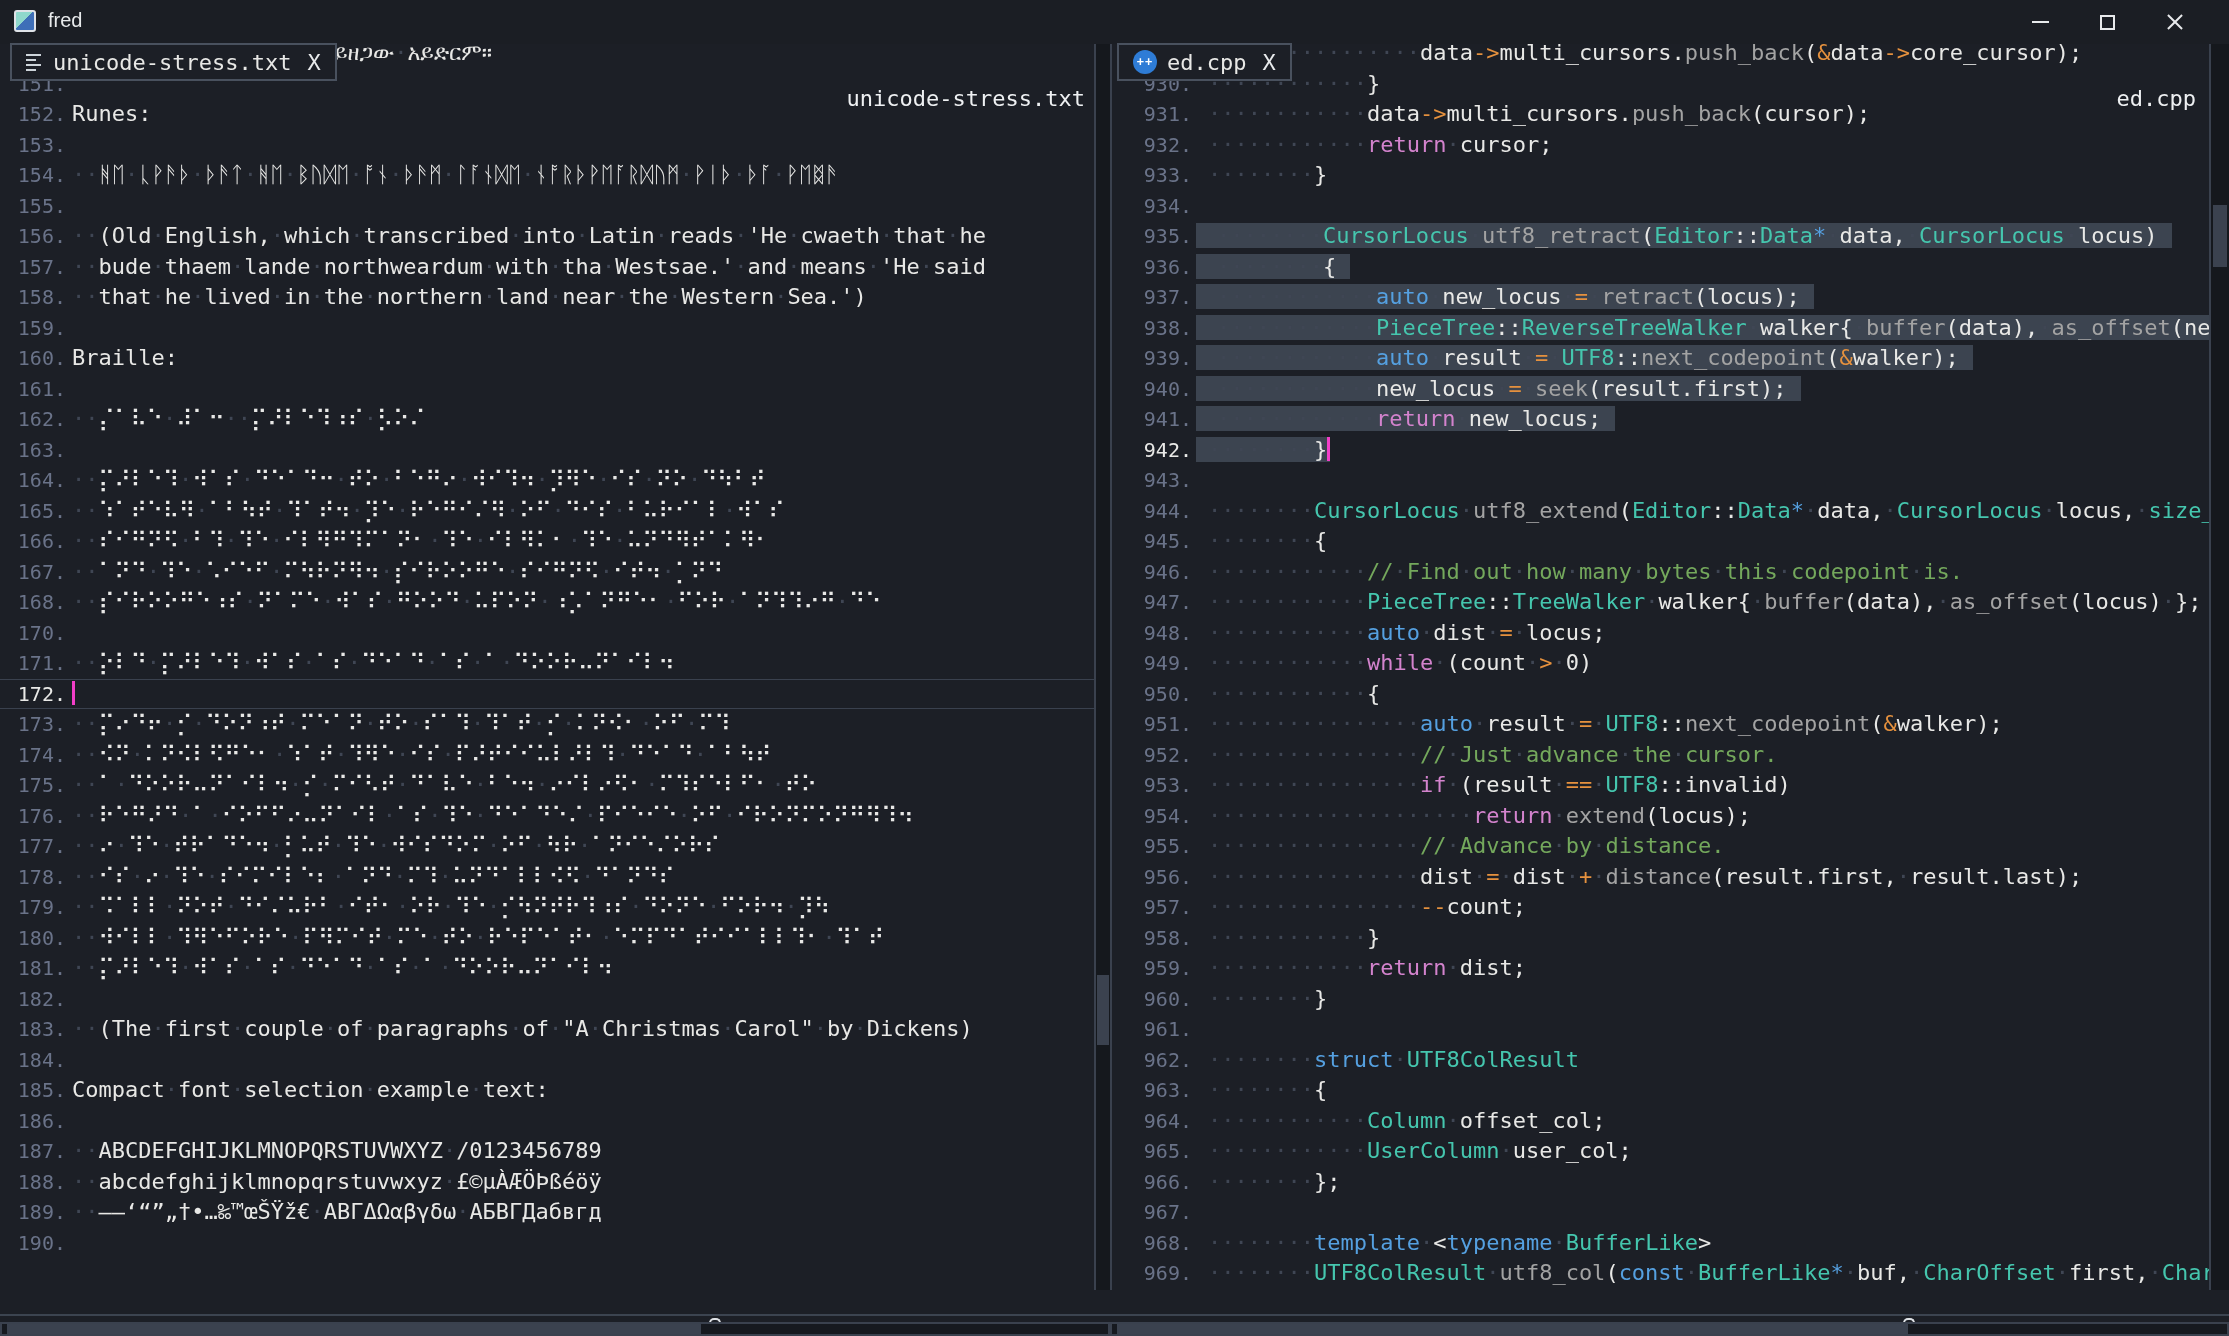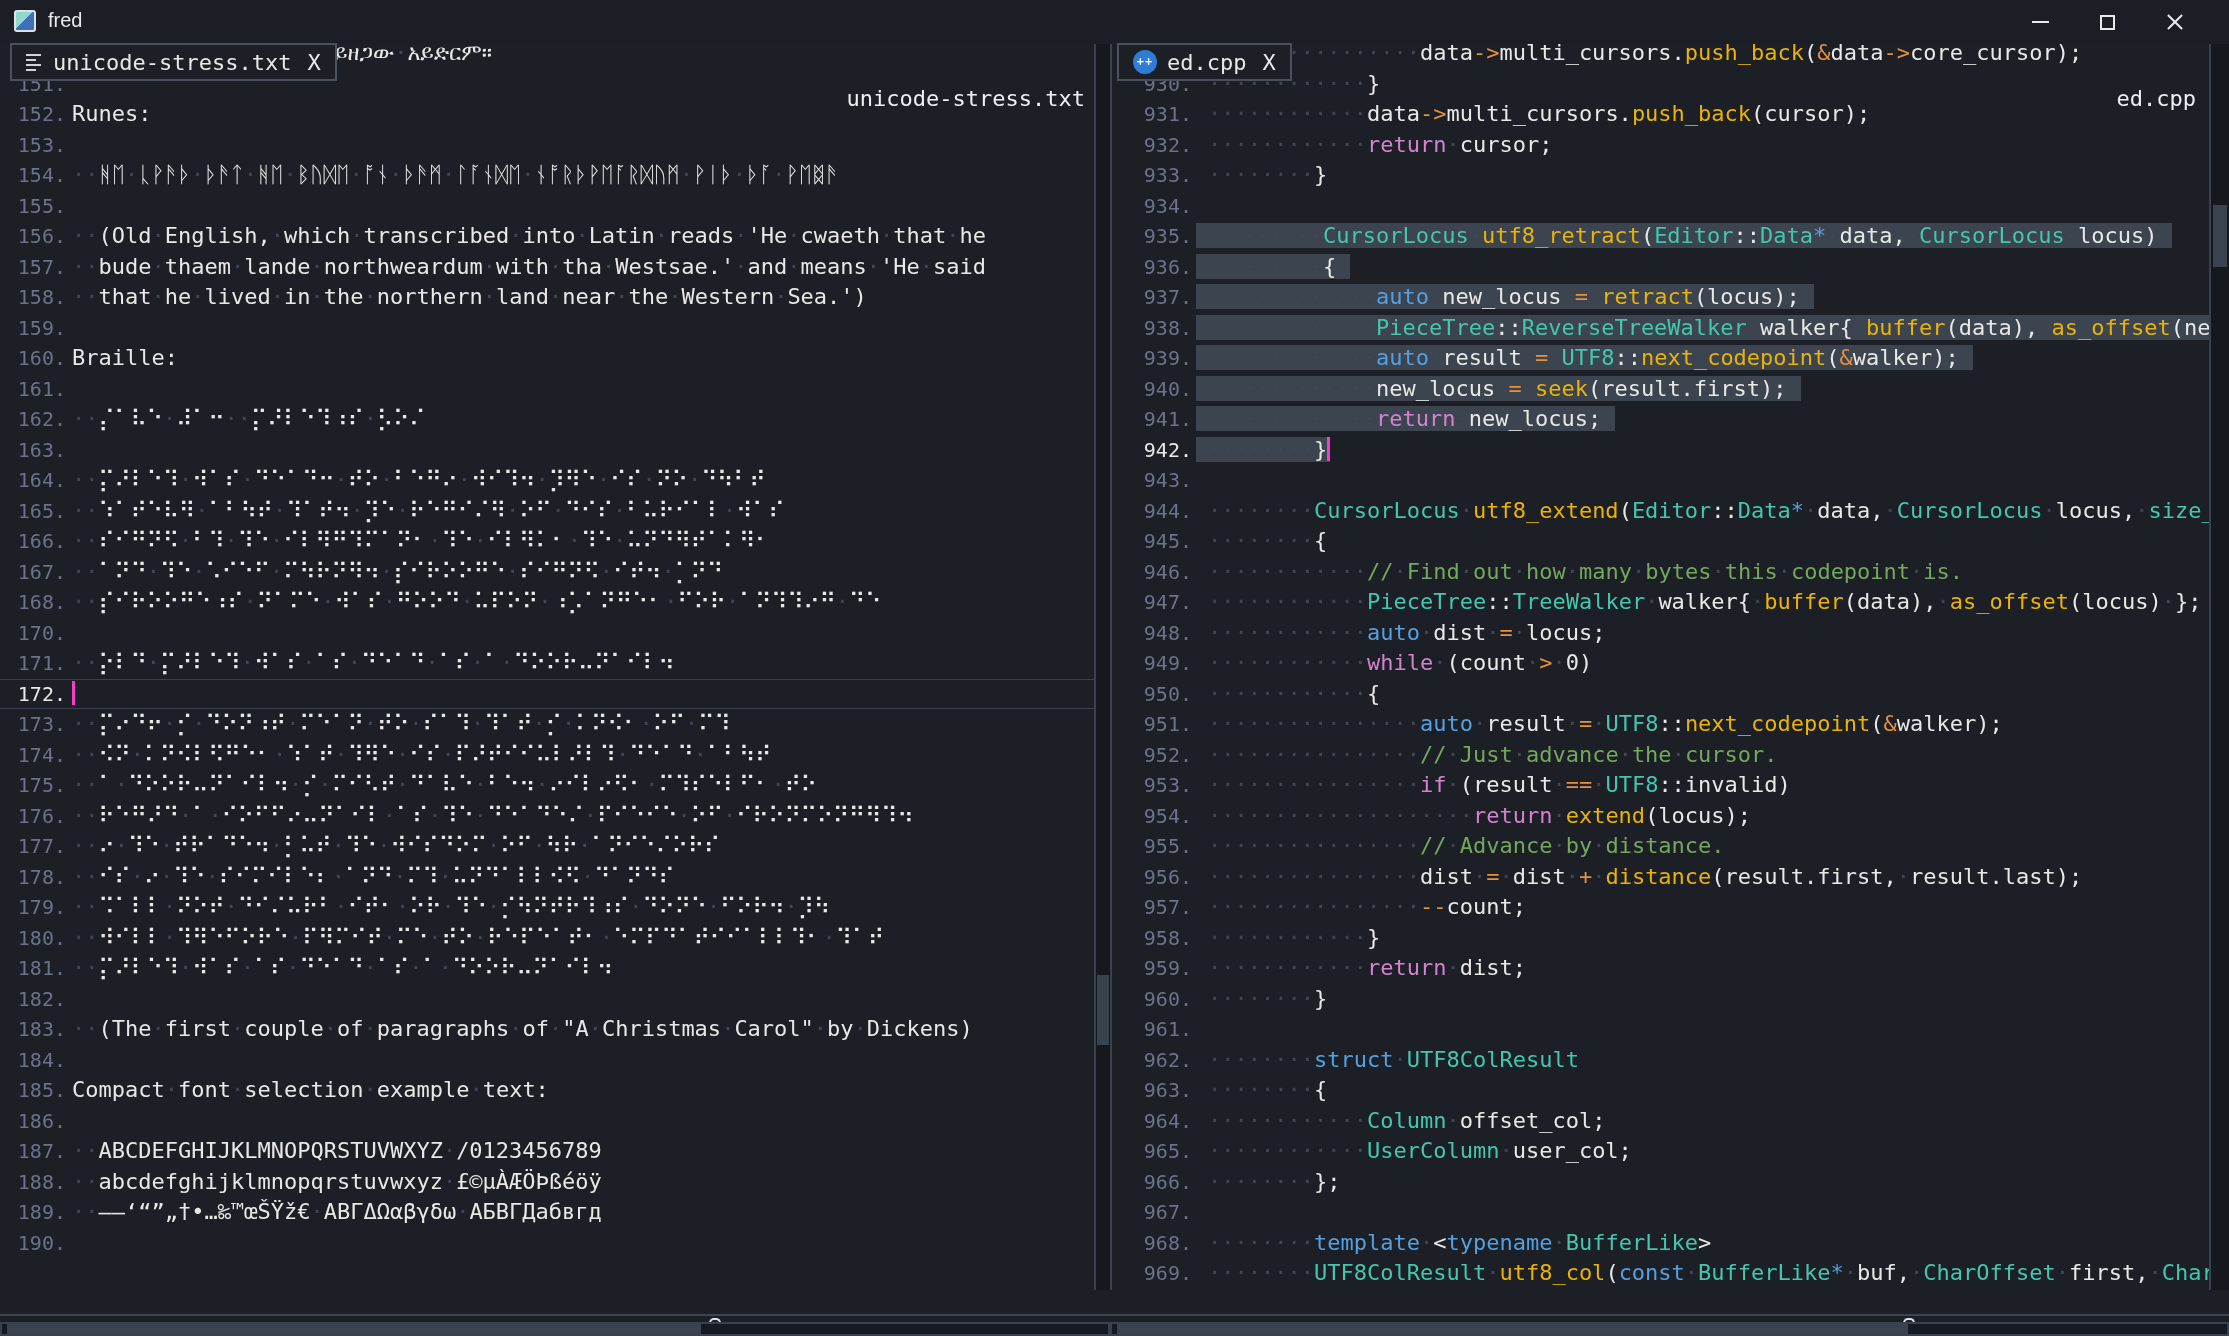--- a/index.html
+++ b/index.html
@@ -33,21 +33,21 @@
   .pane-right{left:1112px;width:1117px;}
   .rows{position:absolute;top:-6px;left:0;right:0;}
   .row{height:30.5px;line-height:30.5px;display:flex;font-size:22px;white-space:pre;box-sizing:border-box;}
   .pane-left .row{padding-left:14px;} .pane-right .row{padding-left:28px;}
   .num{flex:0 0 52px;text-align:right;color:#6a7389;font-size:20px;}
   .row.current .num{color:#e9e9e7;}
   .line-text{flex:0 0 auto;white-space:pre;}
   .pane-left .line-text{margin-left:6px;} .pane-right .line-text{margin-left:16px;}
   .row.curline{border-top:1px solid #3a414e;border-bottom:1px solid #3a414e;height:30.5px;line-height:28.5px;}
   .ws{color:#3f4654;}
-  .t{color:#45c6ae;} .f{color:#eab308;} .k{color:#55a0e0;} .c{color:#d383cd;} .o{color:#e5913e;} .m{color:#74a85c;}
+  .t{color:#45c6ae;} .f{color:#a3a3a3;} .k{color:#55a0e0;} .c{color:#d383cd;} .o{color:#e5913e;} .m{color:#74a85c;}
   .sel{background:#3c4450;margin-left:-12px;padding-left:12px;}
   .sel.pad{padding-right:14px;padding-left:21px;}
   .cursor{display:inline-block;width:3px;height:24px;background:#f23ec8;vertical-align:middle;position:relative;top:-2px;}
   .overlay-name{position:absolute;top:86px;font-size:22px;color:#eef0f2;z-index:4;white-space:pre;}
   .ov-left{right:1144px;} .ov-right{right:33px;}
   
   .divider{position:absolute;top:44px;height:1246px;left:1094px;width:18px;background:#15181d;}
   .divline{position:absolute;top:0;bottom:0;width:2px;background:#3a414e;}
   .vthumb{position:absolute;background:#3b424f;z-index:3;}
   .vtrack-right{position:absolute;top:44px;height:1246px;left:2209px;width:20px;background:#15181d;border-left:2px solid #3a414e;box-sizing:border-box;}

